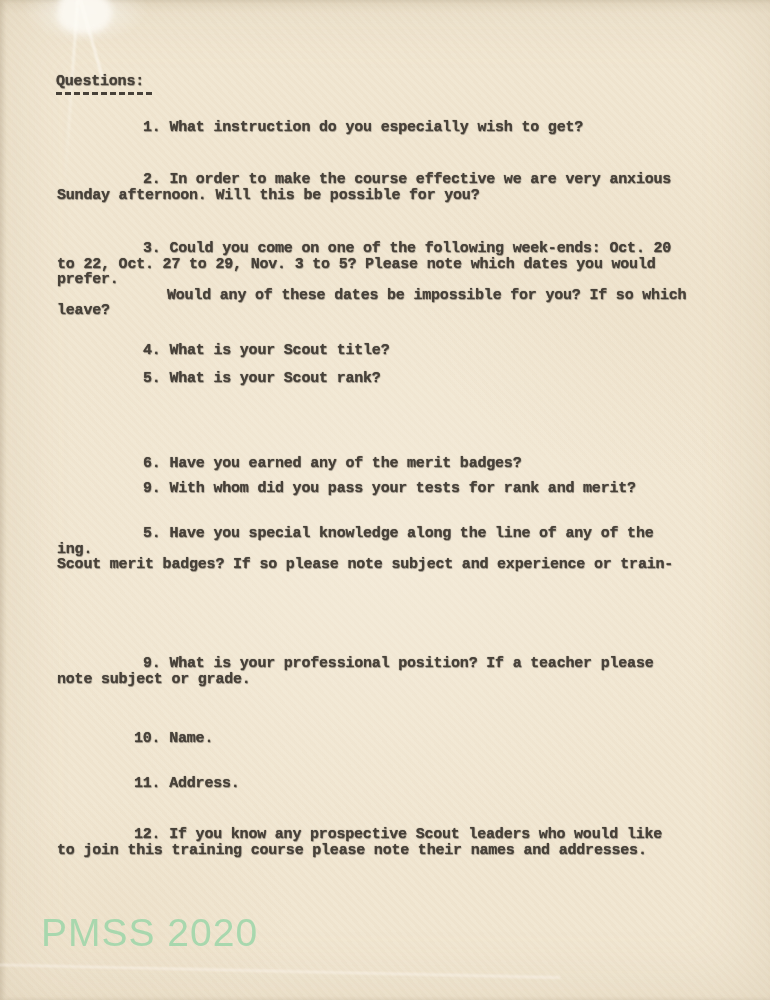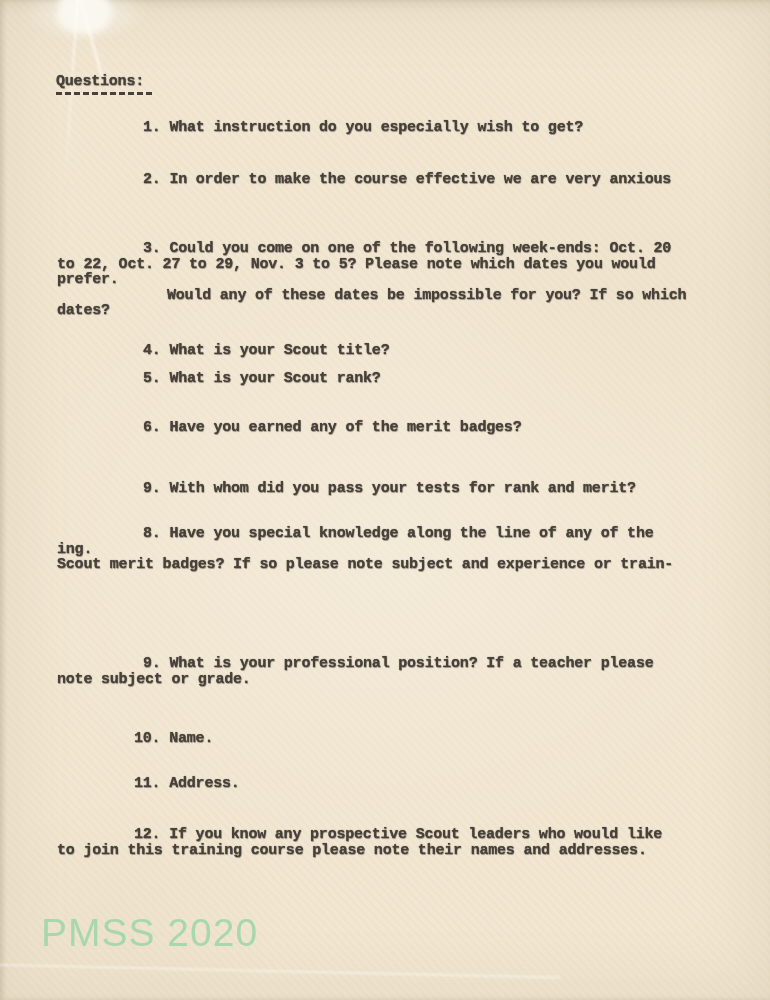--- a/index.html
+++ b/index.html
@@ -43,21 +43,21 @@
   .ind1{padding-left:86px;}     
   .ind10{padding-left:77px;}    
   .indsub{padding-left:110px;}  
 
   .heading{top:74px;left:56px;}
   .underline{margin-top:2px;width:98px;height:3px;
     background:repeating-linear-gradient(90deg,#474139 0 6px, rgba(71,65,57,0) 6px 9px);
     filter:blur(.4px);}
 
   .q1{top:120px}.q2{top:172px}.q3{top:241px}
-  .q4{top:343px}.q5{top:371px}.q6{top:420px}.q7{top:481px}
+  .q4{top:343px}.q5{top:371px}.q6{top:456px}.q7{top:481px}
   .q8{top:526px}.q9{top:656px}
   .q10{top:731px}.q11{top:776px}.q12{top:827px}
 
   .watermark{
     position:absolute;left:41px;top:912px;
     font-family:"Liberation Sans","DejaVu Sans",sans-serif;
     font-size:39px;line-height:1.1;letter-spacing:1px;
     color:#9cd6a9;opacity:.85;
   }
 </style>
@@ -75,48 +75,49 @@
     <div class="line">Questions:</div>
     <div class="underline"></div>
   </div>
 
   <div class="para q1">
     <div class="line ind1">1. What instruction do you especially wish to get?</div>
   </div>
 
   <div class="para q2">
     <div class="line ind1">2. In order to make the course effective we are very anxious</div>
+    <div class="line">Sunday afternoon. Will this be possible for you?</div>
   </div>
 
   <div class="para q3">
     <div class="line ind1">3. Could you come on one of the following week-ends: Oct. 20</div>
     <div class="line">to 22, Oct. 27 to 29, Nov. 3 to 5? Please note which dates you would</div>
     <div class="line">prefer.</div>
     <div class="line indsub">Would any of these dates be impossible for you? If so which</div>
-    <div class="line">dates?</div>
+    <div class="line">leave?</div>
   </div>
 
   <div class="para q4">
     <div class="line ind1">4. What is your Scout title?</div>
   </div>
 
   <div class="para q5">
     <div class="line ind1">5. What is your Scout rank?</div>
   </div>
 
   <div class="para q6">
     <div class="line ind1">6. Have you earned any of the merit badges?</div>
   </div>
 
   <div class="para q7">
     <div class="line ind1">9. With whom did you pass your tests for rank and merit?</div>
   </div>
 
   <div class="para q8">
-    <div class="line ind1">8. Have you special knowledge along the line of any of the</div>
+    <div class="line ind1">5. Have you special knowledge along the line of any of the</div>
     <div class="line">ing.</div>
     <div class="line">Scout merit badges? If so please note subject and experience or train-</div>
   </div>
 
   <div class="para q9">
     <div class="line ind1">9. What is your professional position? If a teacher please</div>
     <div class="line">note subject or grade.</div>
   </div>
 
   <div class="para q10">

